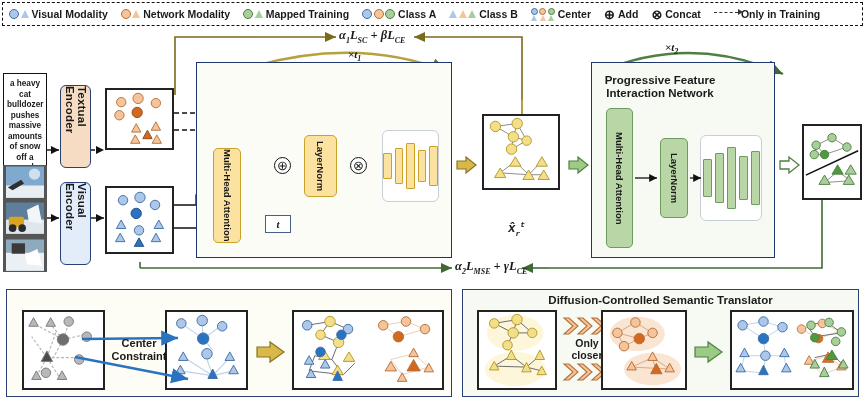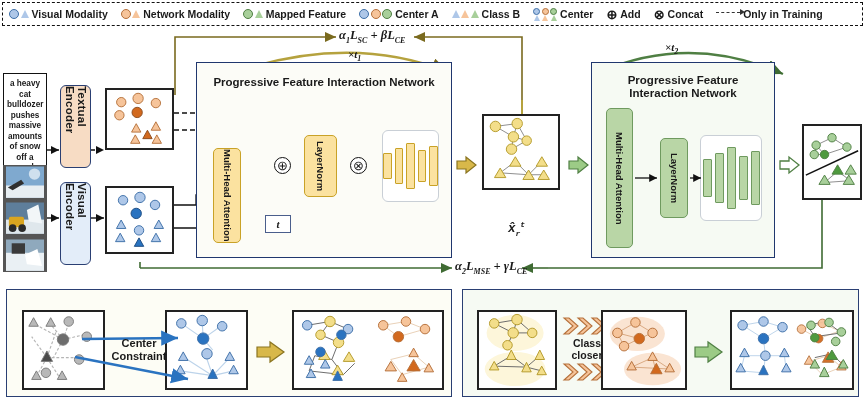--- a/index.html
+++ b/index.html
@@ -94,29 +94,29 @@
         <i class="cir c-org"></i>
           <i class="tri t-org"></i>
       </span>
       <span>Network Modality</span>
     </div>
     <div class="lg">
       <span class="ic">
         <i class="cir c-grn"></i>
           <i class="tri t-grn"></i>
       </span>
-      <span>Mapped Feature</span>
+      <span>Mapped Training</span>
     </div>
     <div class="lg">
       <span class="ic">
         <i class="cir c-blue"></i>
           <i class="cir c-org"></i>
           <i class="cir c-grn"></i>
       </span>
-      <span>Center A</span>
+      <span>Class A</span>
     </div>
     <div class="lg">
       <span class="ic">
         <i class="tri t-blue"></i>
           <i class="tri t-org"></i>
           <i class="tri t-grn"></i>
       </span>
       <span>Class B</span>
     </div>
     <div class="lg">
@@ -293,21 +293,20 @@
       <polygon points="15,34 20,43 10,43" fill="#aec7e8" stroke="#3d6fa8" stroke-width="1"></polygon>
       <polygon points="55,34 60,43 50,43" fill="#aec7e8" stroke="#3d6fa8" stroke-width="1"></polygon>
       <circle cx="34" cy="45" r="5" fill="#aec7e8" stroke="#3d6fa8" stroke-width="1"></circle>
       <polygon points="14,48 19,57 9,57" fill="#aec7e8" stroke="#3d6fa8" stroke-width="1"></polygon>
       <polygon points="52,48 57,57 47,57" fill="#aec7e8" stroke="#3d6fa8" stroke-width="1"></polygon>
       <polygon points="34,53 39,62 29,62" fill="#2a73c0" stroke="#1a4a80" stroke-width="1"></polygon>
     </svg>
   </div>
 
   <div class="abs pfin" style="left:196px;top:62px;width:256px;height:196px;"></div>
-  <div class="abs pfin-title" style="left:204px;top:76px;width:240px;">Progressive Feature Interaction Network</div>
   <div class="abs loopnum" style="left:348px;top:48px;">
     <span>×t</span><span class="sub">1</span>
   </div>
 
   <div class="abs modblk" style="left:213px;top:148px;width:28px;height:95px;">
     <span>Multi-Head Attention</span>
   </div>
   <div class="abs op" style="left:274px;top:157px;width:17px;height:17px;">⊕</div>
   <div class="abs modblk" style="left:304px;top:135px;width:33px;height:62px;">
     <span>LayerNorm</span>
@@ -363,21 +362,21 @@
     <span>x̂</span><span class="sub">r</span><span class="sup">t</span>
   </div>
 
   <div class="abs" style="left:568px;top:155px;">
     <svg width="22" height="20" viewBox="0 0 22 20">
       <path d="M1,6 L10,6 L10,2 L20,10 L10,18 L10,14 L1,14 Z" fill="#9ccb86" stroke="#4f7f43" stroke-width="1.2"></path>
     </svg>
   </div>
 
   <div class="abs pfin" style="left:591px;top:62px;width:184px;height:196px;background:#f6faf3;"></div>
-  <div class="abs pfin-title" style="left:597px;top:74px;width:172px;">
+  <div class="abs pfin-title" style="left:574px;top:74px;width:172px;">
     <span>Progressive Feature</span><br>
     <span>Interaction Network</span>
   </div>
   <div class="abs loopnum" style="left:665px;top:41px;">
     <span>×t</span><span class="sub">2</span>
   </div>
 
   <div class="abs modblk modblk-g" style="left:606px;top:108px;width:27px;height:140px;">
     <span>Multi-Head Attention</span>
   </div>
@@ -559,20 +558,21 @@
         <polygon points="124,38 129,47 119,47"></polygon>
         <polygon points="100,52 106,62 94,62"></polygon>
         <polygon points="124,50 131,62 117,62" fill="#d2691e"></polygon>
         <polygon points="140,54 145,63 135,63"></polygon>
         <polygon points="112,64 117,73 107,73"></polygon>
       </g>
     </svg>
   </div>
 
   <div class="abs panel" style="left:462px;top:289px;width:397px;height:108px;background:#f6faf3;"></div>
+  <div class="abs panel-title" style="left:466px;top:294px;width:389px;">Diffusion-Controlled Semantic Translator</div>
 
   <div class="abs fbox" style="left:477px;top:310px;width:80px;height:80px;">
     <svg viewBox="0 0 80 80" style="width:100%;height:100%;">
       <ellipse cx="38" cy="22" rx="30" ry="19" fill="#fdf6da"></ellipse>
       <ellipse cx="38" cy="60" rx="32" ry="18" fill="#fdf6da"></ellipse>
       <g stroke="#666" stroke-width="1" fill="none">
         <line x1="16" y1="12" x2="40" y2="8"></line>
           <line x1="40" y1="8" x2="36" y2="22"></line>
         <line x1="16" y1="12" x2="36" y2="22"></line>
           <line x1="36" y1="22" x2="56" y2="22"></line>
@@ -611,21 +611,21 @@
   <div class="abs" style="left:562px;top:362px;">
     <svg width="50" height="20" viewBox="0 0 50 20">
       <g fill="#f6c49a" stroke="#b5703a" stroke-width="1.1">
         <path d="M2,2 L11,10 L2,18 L7,18 L16,10 L7,2 Z"></path>
         <path d="M16,2 L25,10 L16,18 L21,18 L30,10 L21,2 Z"></path>
         <path d="M30,2 L39,10 L30,18 L35,18 L44,10 L35,2 Z"></path>
       </g>
     </svg>
   </div>
   <div class="abs note" style="left:560px;top:337px;width:54px;font-size:10.5px;">
-    <span>Class</span><br>
+    <span>Only</span><br>
     <span>closer</span>
   </div>
 
   <div class="abs fbox" style="left:601px;top:310px;width:86px;height:80px;">
     <svg viewBox="0 0 86 80" style="width:100%;height:100%;">
       <ellipse cx="36" cy="23" rx="29" ry="18" fill="#fae4d2"></ellipse>
       <ellipse cx="52" cy="60" rx="30" ry="17" fill="#fae4d2"></ellipse>
       <g stroke="#d8a77e" stroke-width="1" fill="none">
         <line x1="15" y1="22" x2="34" y2="11"></line>
           <line x1="34" y1="11" x2="52" y2="22"></line>

